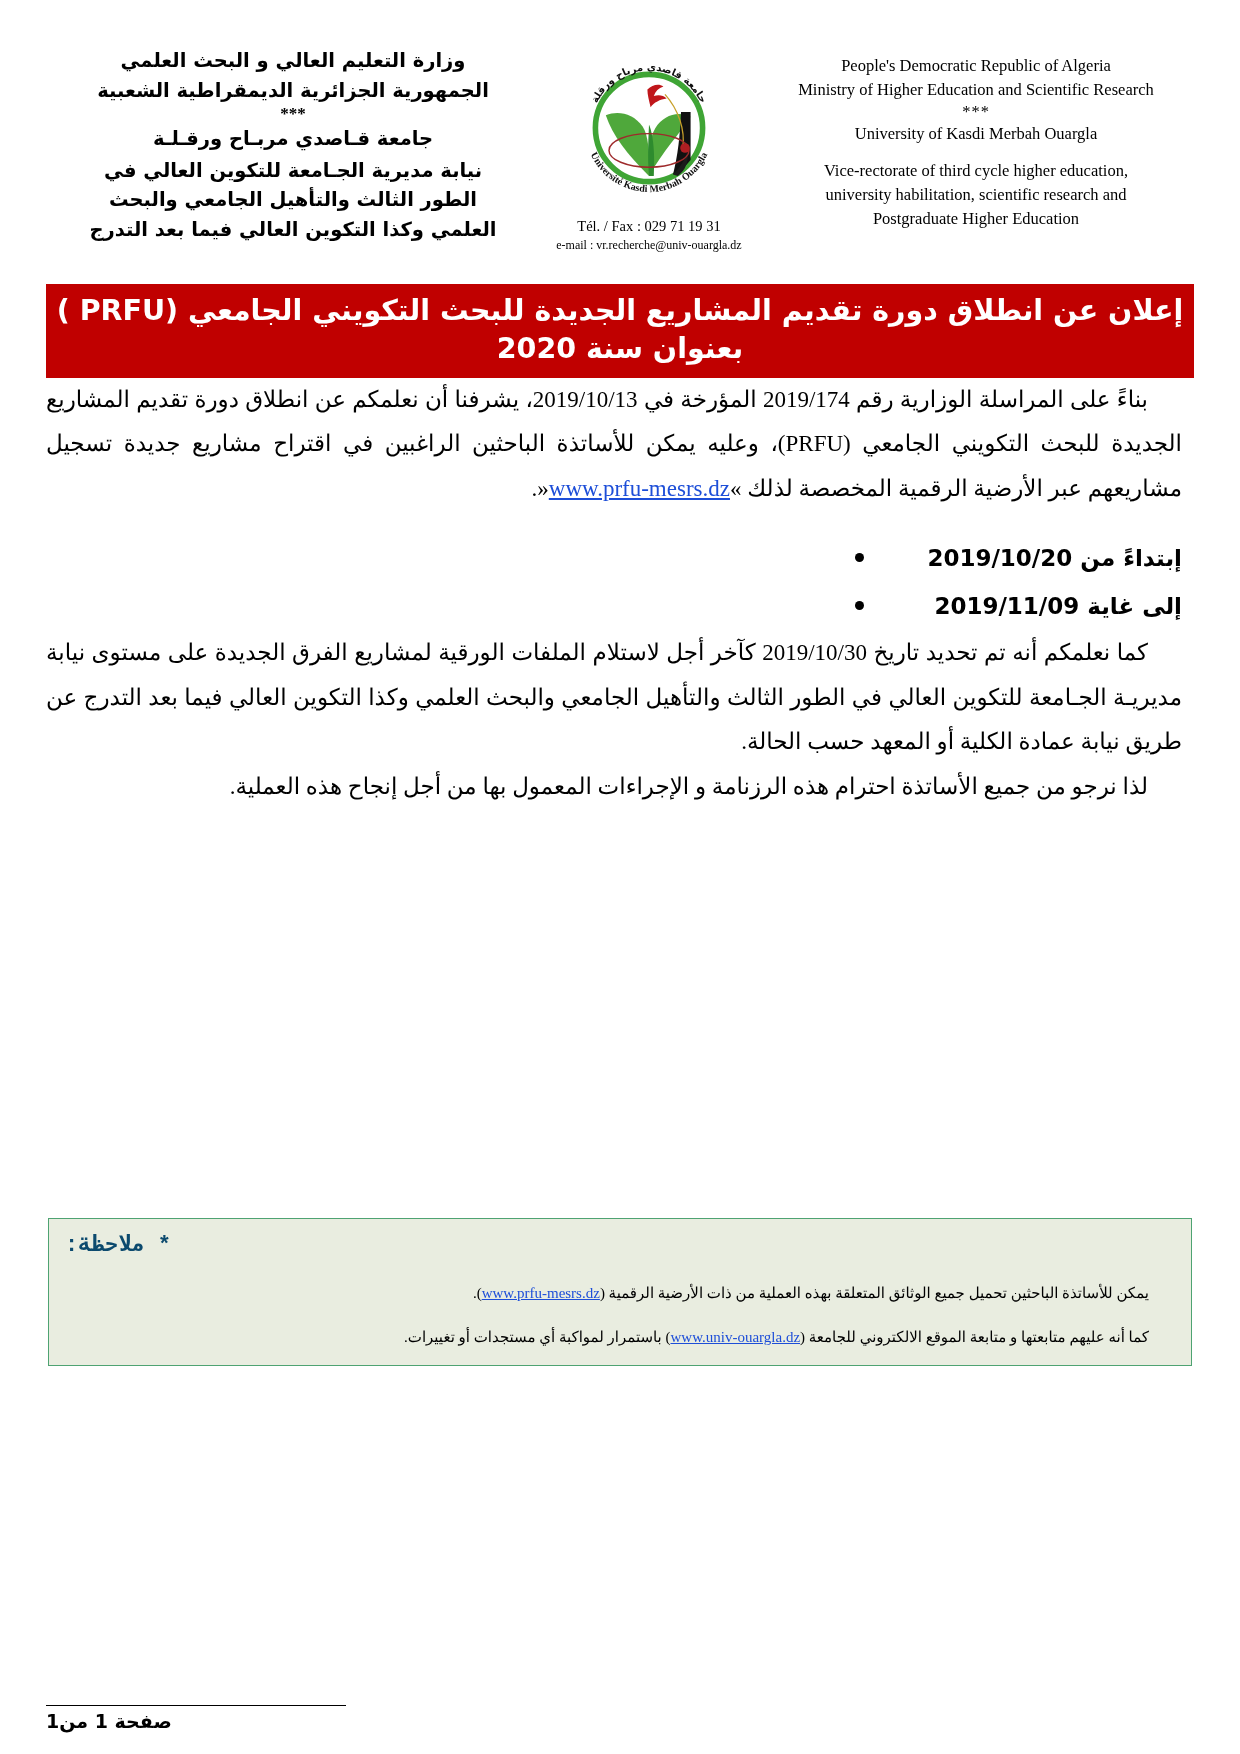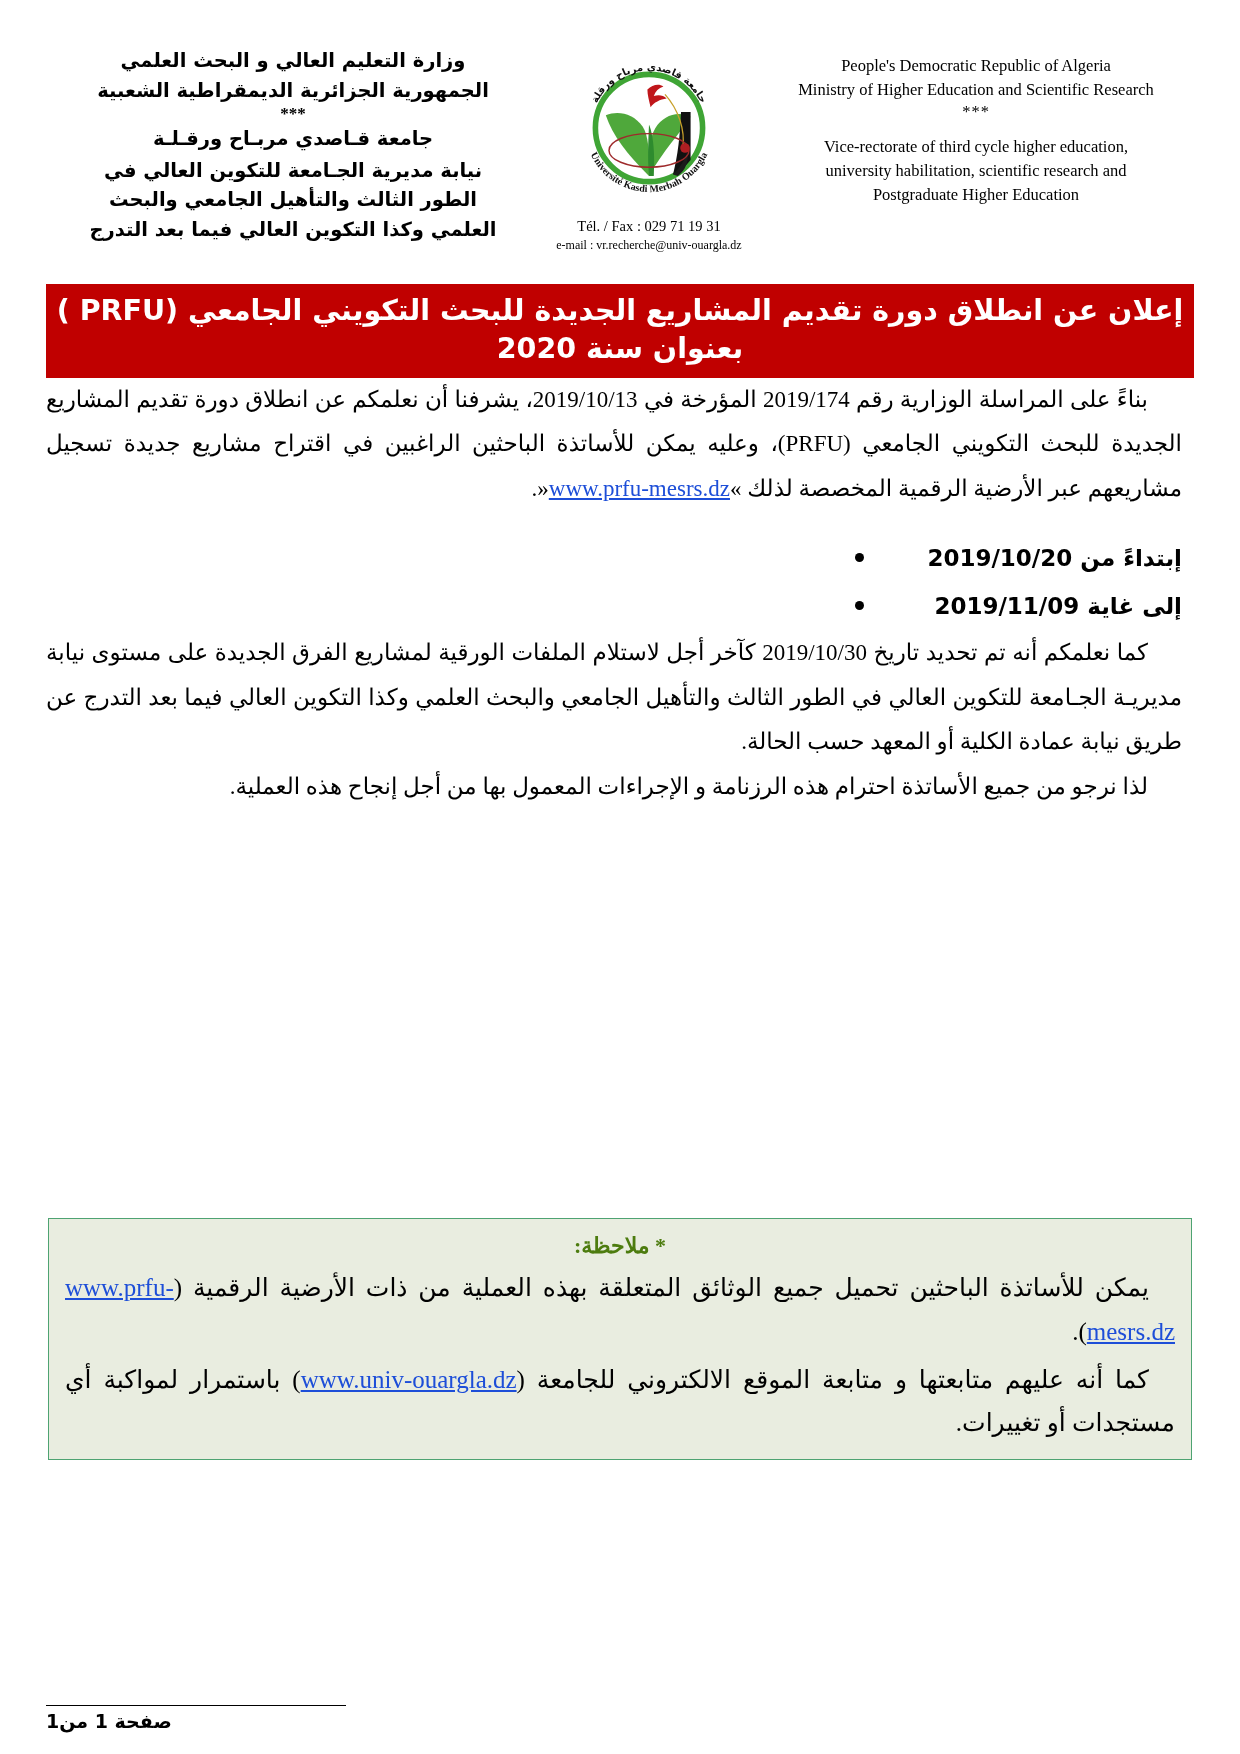--- a/index.html
+++ b/index.html
@@ -165,34 +165,34 @@
     left: 48px;
     right: 48px;
     top: 1218px;
     background: #E9EDE0;
     border: 1.3px solid #4EA372;
     box-sizing: border-box;
     padding: 10px 16px 14px 16px;
     direction: rtl;
   }
   .note-title {
-    color: #4d7c0f;
-    font-family: Liberation Serif, serif;
+    color: #0c4a6e;
+    font-family: Liberation Mono, monospace;
     font-weight: bold;
     font-size: 22px;
-    text-align: center;
+    text-align: left;
     line-height: 1.5;
   }
   .note-line {
     font-family: "Liberation Serif", "DejaVu Serif", serif;
-    font-size: 25px;
+    font-size: 15px;
     line-height: 1.75;
     text-align: justify;
     direction: rtl;
-    margin-top: 4px;
+    margin-top: 18px;
   }
   .note-line.indent { text-indent: 26px; }
 
   
   .footer {
     position: absolute;
     left: 46px;
     width: 300px;
     bottom: 22px;
     direction: rtl;
@@ -263,20 +263,21 @@
       <div class="contact">
         <div>Tél. / Fax : 029 71 19 31</div>
         <div class="mail">e-mail : vr.recherche@univ-ouargla.dz</div>
       </div>
     </div>
 
     <div class="hdr-col-en">
       <div>People's Democratic Republic of Algeria</div>
       <div>Ministry of Higher Education and Scientific Research</div>
       <div class="stars">***</div>
+      <div>University of Kasdi Merbah Ouargla</div>
       <div class="blk2">Vice-rectorate of third cycle higher education, university habilitation, scientific research  and Postgraduate Higher Education</div>
     </div>
   </div>
 
   <div class="banner">
     <span>إعلان عن انطلاق دورة تقديم المشاريع الجديدة للبحث التكويني الجامعي (PRFU )</span>
     <br>
     <span>بعنوان سنة 2020</span>
   </div>
 

